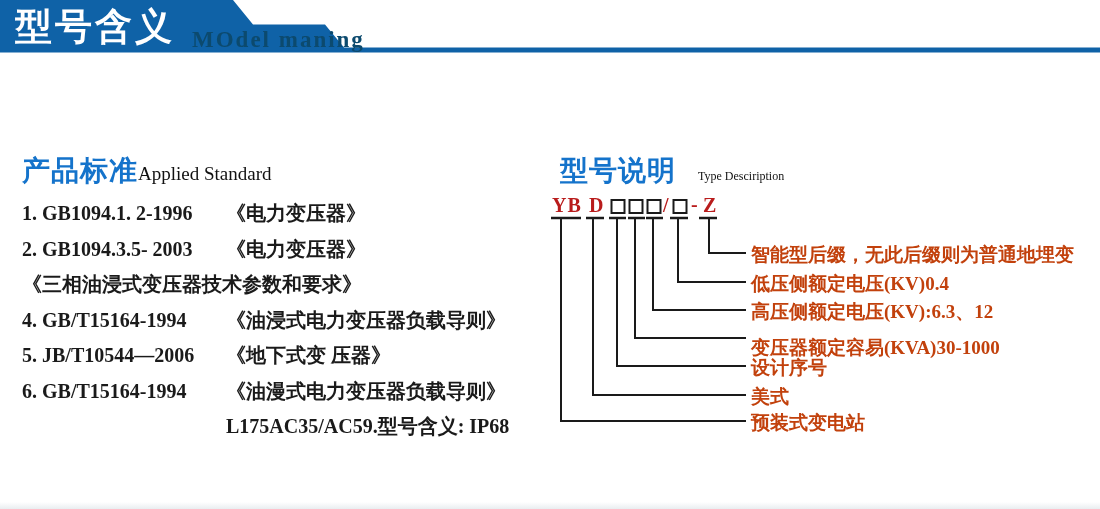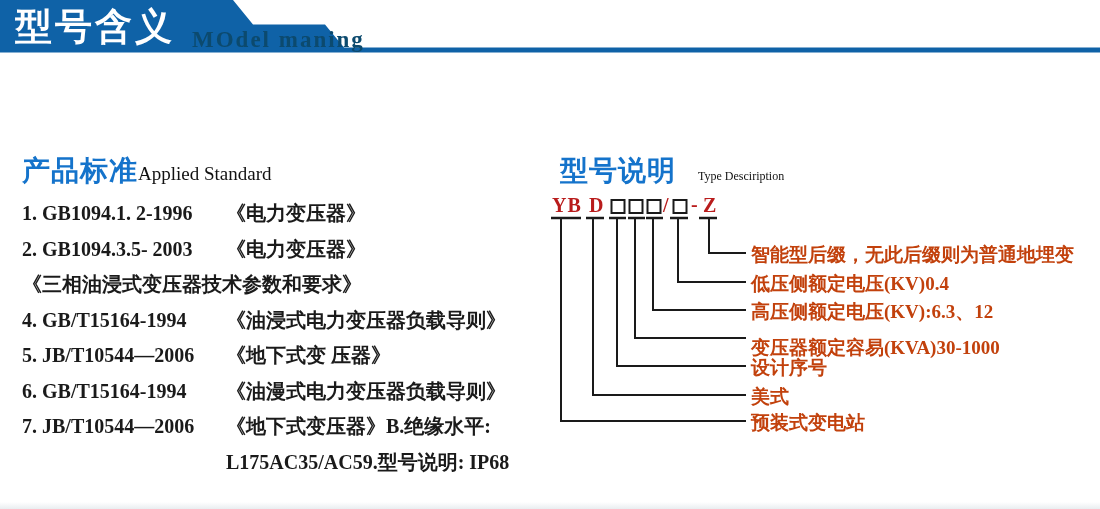--- a/index.html
+++ b/index.html
@@ -77,26 +77,22 @@
     </div>
     <div class="std-row">
       <span class="std-code">5. JB/T10544—2006</span>
       <span class="std-title">《地下式变 压器》</span>
     </div>
     <div class="std-row">
       <span class="std-code">6. GB/T15164-1994</span>
       <span class="std-title">《油漫式电力变压器负载导则》</span>
     </div>
     <div class="std-row">
-      <span class="std-code">7. JB/T10544—2006</span>
-      <span class="std-title">《地下式变压器》B.绝缘水平:</span>
-    </div>
-    <div class="std-row">
       <span class="std-code"></span>
-      <span class="std-title">L175AC35/AC59.型号说明: IP68</span>
+      <span class="std-title">L175AC35/AC59.型号含义: IP68</span>
     </div>
   </div>
 
   <span class="code-part" style="left:552px;top:194px;letter-spacing:1px;">YB</span>
   <span class="code-part" style="left:589px;top:194px;">D</span>
   <span class="code-part" style="left:663px;top:194px;">/</span>
   <span class="code-part" style="left:691px;top:193px;">-</span>
   <span class="code-part" style="left:703px;top:194px;">Z</span>
 
   <svg class="connector-svg" width="1100" height="509" viewBox="0 0 1100 509">

